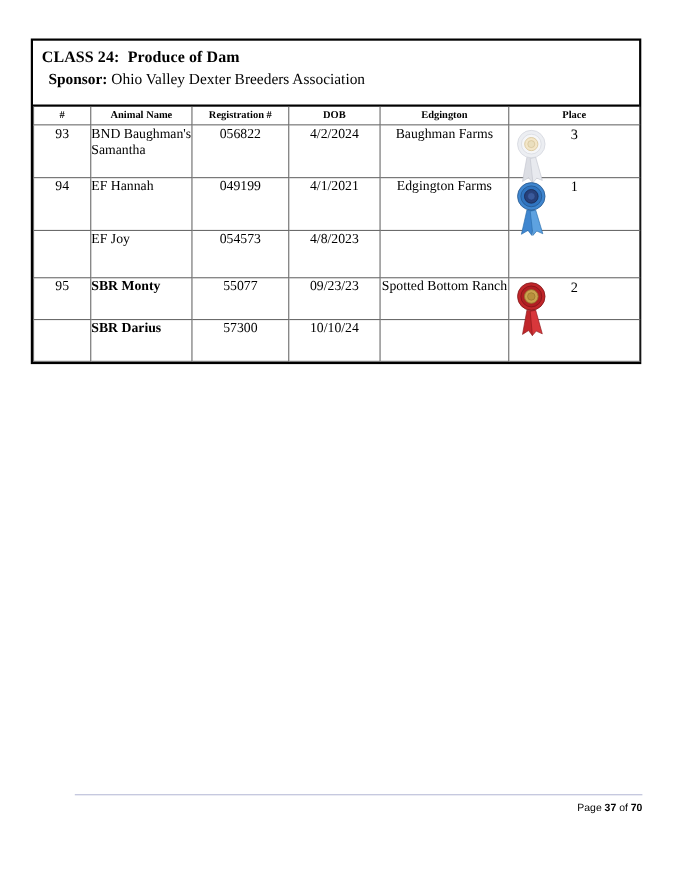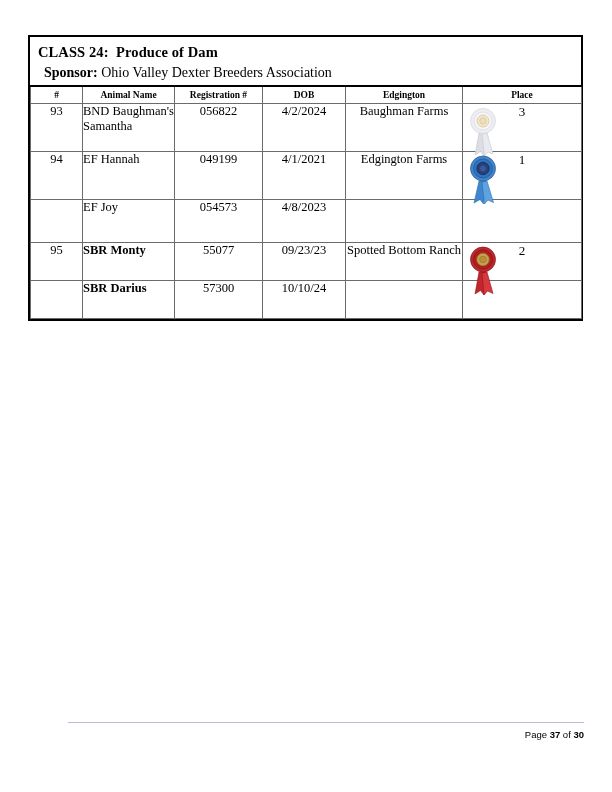--- a/index.html
+++ b/index.html
@@ -42,21 +42,21 @@
   }
   .class-title {
     font-size: 14.5px;
     font-weight: bold;
     padding: 7px 16px 3px 8px;
     letter-spacing: 0.1px;
     white-space: pre;
   }
   .sponsor-line {
     font-size: 14px;
-    padding: 1px 0 4px 14px;
+    padding: 1px 0 14px 14px;
     white-space: nowrap;
   }
   .sponsor-label {
     font-weight: bold;
   }
   .sponsor-value {
     font-weight: normal;
   }
 
   
@@ -292,16 +292,16 @@
           <td class="cell exh"></td>
           <td class="cell place"></td>
         </tr>
 
       </tbody>
     </table>
   </div>
 
   <div class="footer">
     <div class="footer-rule"></div>
-    <div class="footer-text"><span>Page </span><b>37</b><span> of </span><b>30</b></div>
+    <div class="footer-text"><span>Page </span><b>37</b><span> of </span><b>70</b></div>
   </div>
 
 </div>
 
 </body></html>

